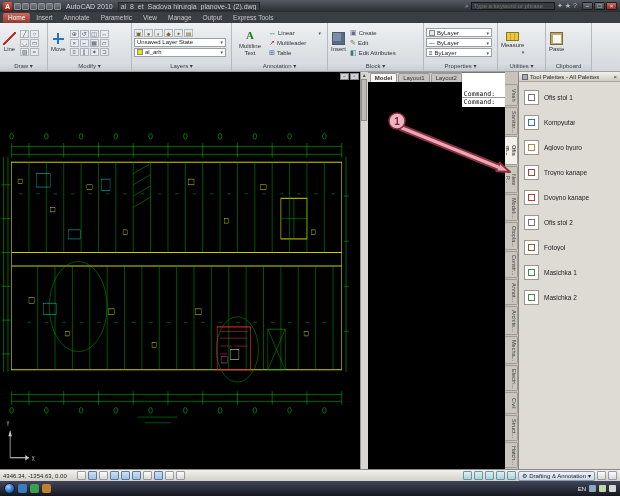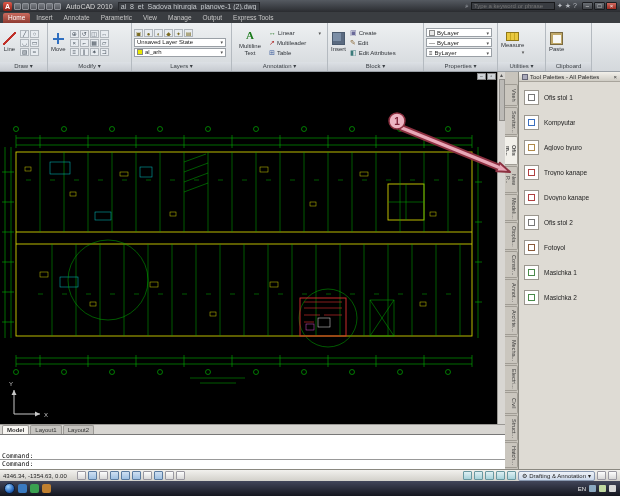--- a/index.html
+++ b/index.html
@@ -45,21 +45,21 @@
   .combo{display:flex;align-items:center;background:#fff;border:1px solid #9aa0a6;height:9px;font-size:6px;padding:0 2px;gap:2px;color:#222;white-space:nowrap}
   .car{margin-left:auto;font-size:5px;color:#555}
   .sw{width:6px;height:6px;background:#e8e800;border:1px solid #888;flex:0 0 auto}
   .minib{display:flex;align-items:center;gap:2px;font-size:6px;height:9px;color:#2f3338;white-space:nowrap}
   .mico{font-size:7px;line-height:8px}
   .lrow{display:flex;gap:1px}
   .lrow span{font-size:6px;line-height:8px;color:#7a6a20}
 
   
   .main{flex:1;display:flex;min-height:0}
-  .canvas-col{width:505px;flex:0 0 auto;display:flex;flex-direction:column;min-width:0}
+  .canvas-col{width:505px;flex:0 0 auto;display:flex;min-width:0}
   .drawing{position:relative;flex:1;background:#000;overflow:hidden}
   .plan{position:absolute;left:0;top:0;width:calc(100% - 8px);height:100%}
   .vscroll{position:absolute;right:0;top:0;bottom:0;width:8px;background:#d8d6d2;border-left:1px solid #9a9894;display:flex;flex-direction:column;align-items:center;font-size:5px;line-height:6px;color:#555}
   .vthumb{width:6px;height:42px;background:#bcbab6;border:1px solid #908e8a;margin-top:1px}
   .dwg-btns{position:absolute;right:9px;top:1px;display:flex;gap:1px}
   .dwg-btns span{width:9px;height:7px;background:#cfd3d7;border:1px solid #888;font-size:5px;line-height:5px;text-align:center;color:#333}
   .layoutbar{height:10px;flex:0 0 auto;background:#d8d6d2;display:flex;align-items:flex-end;padding-left:2px;gap:1px;border-top:1px solid #9a9894}
   .ltab{font-size:6px;color:#333;padding:0 4px;border:1px solid #9a9894;border-bottom:none;background:#c6c4c0;border-radius:2px 2px 0 0;height:9px;line-height:9px}
   .ltab.active{background:#f8f6f2;font-weight:bold}
   .cmd{height:35px;flex:0 0 auto;background:#fff;border-top:1px solid #777;font-family:"DejaVu Sans Mono",monospace;font-size:6.5px;color:#111;display:flex;flex-direction:column}

